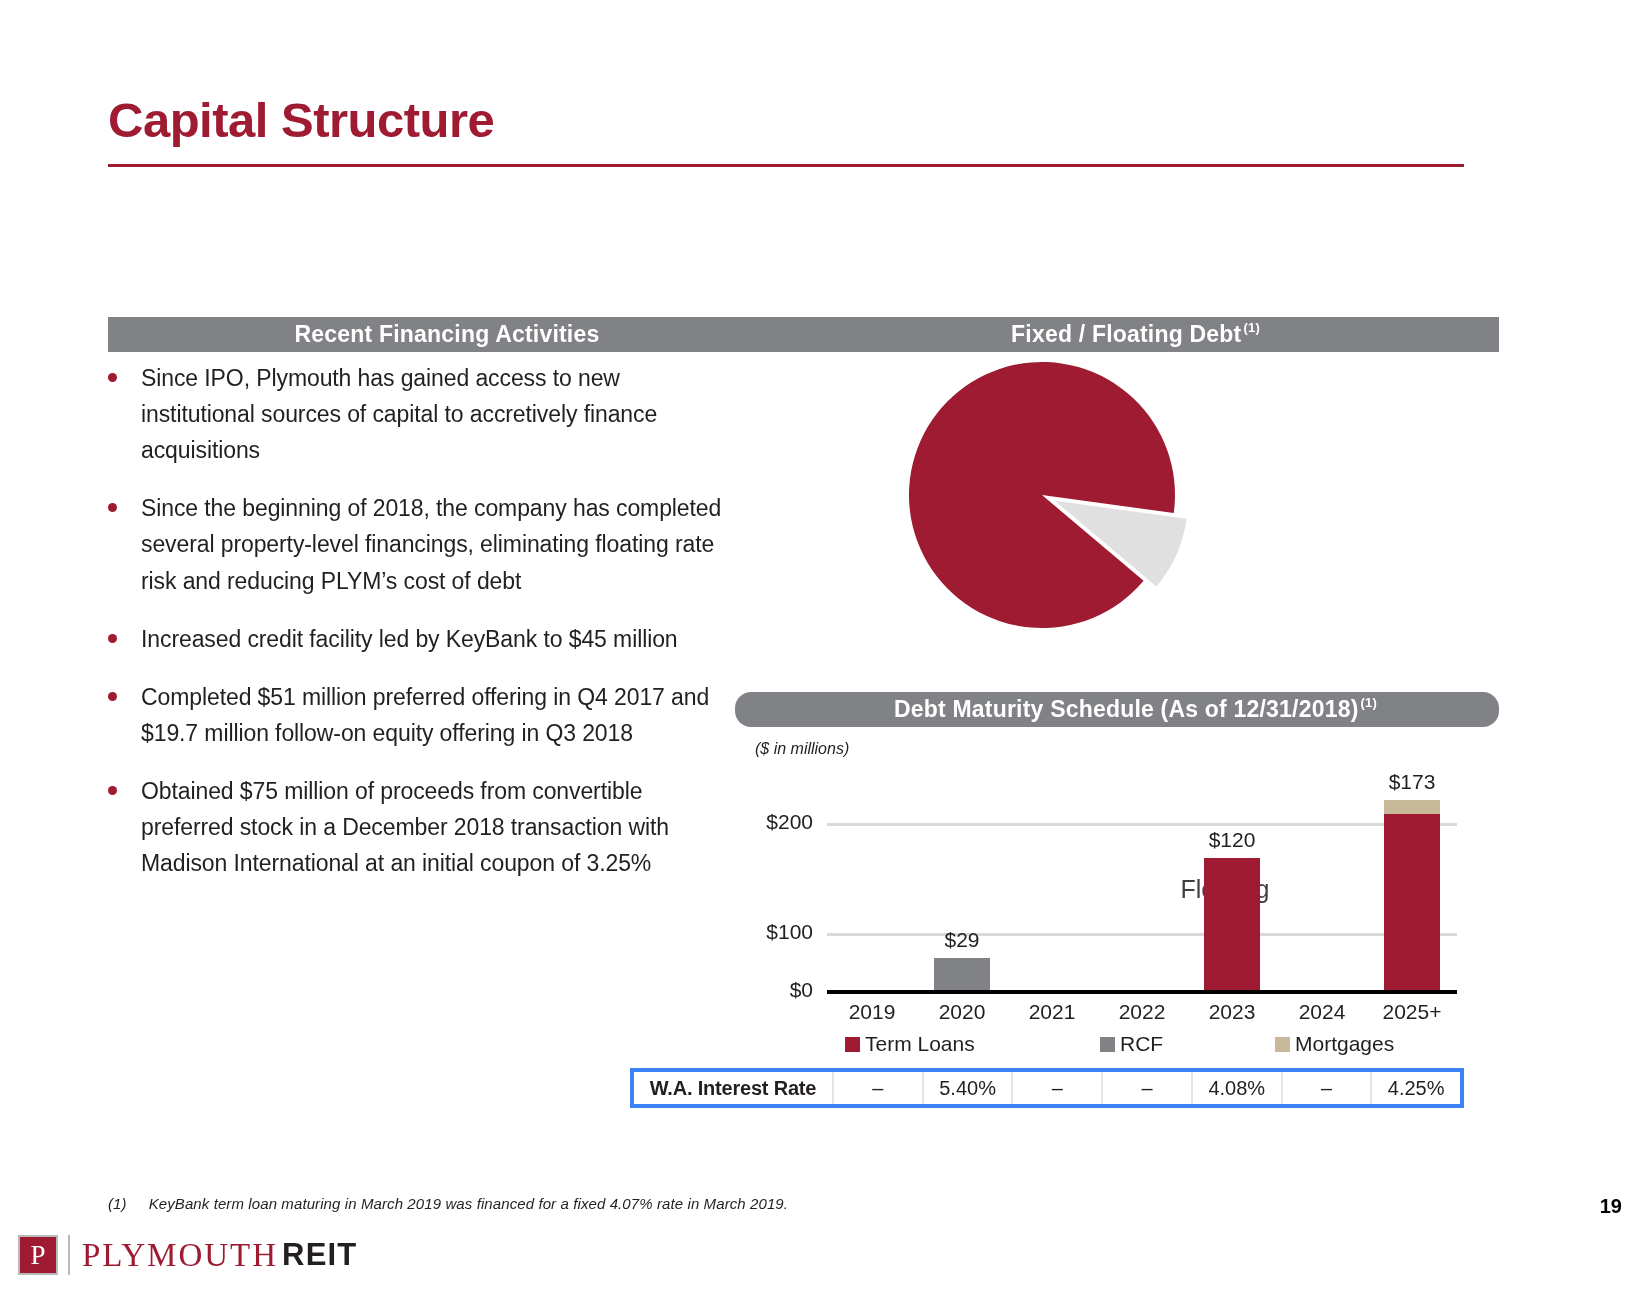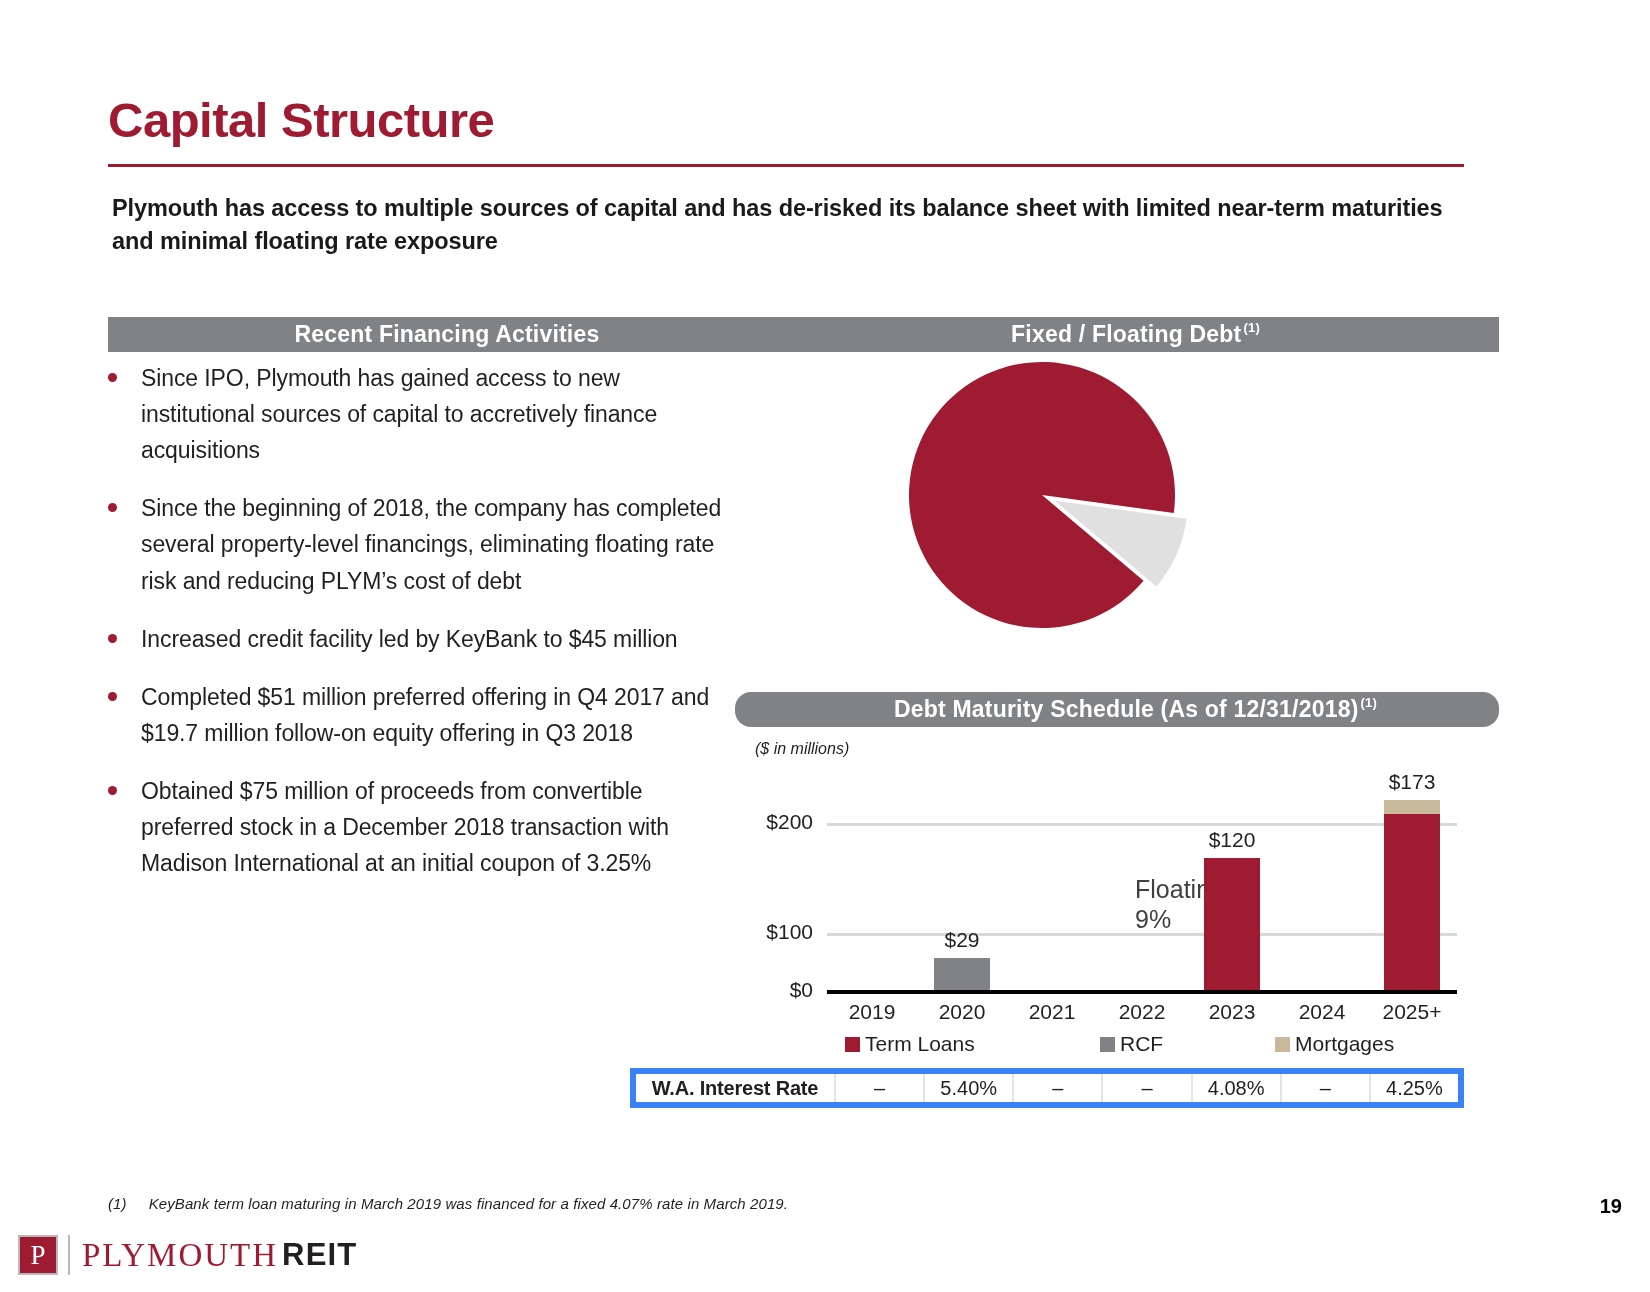--- a/index.html
+++ b/index.html
@@ -130,21 +130,21 @@
   #pie-wrap {
     position: absolute;
     left: 735px;
     top: 355px;
     width: 729px;
     height: 330px;
   }
   #pie-svg { position: absolute; left: 0; top: 0; }
   .pie-label {
     position: absolute;
-    text-align: left;
+    text-align: center;
     line-height: 1.18;
     font-size: 25px;
   }
   #pie-label-fixed {
     left: 210px; top: 445px; width: 170px;
     color: #ffffff;
   }
   #pie-label-float {
     left: 400px; top: 520px; width: 180px;
     color: #3f3f3f;
@@ -239,21 +239,21 @@
   }
 
   
   #rate-table {
     position: absolute;
     left: 630px;
     top: 1068px;
     width: 834px;
     height: 40px;
     display: flex;
-    border: 6px solid #3b82f6;
+    border: 4px solid #3b82f6;
     background: #ffffff;
     box-sizing: border-box;
   }
   #rate-table .cell {
     border-right: 2px solid #e4e4e4;
     display: flex;
     align-items: center;
     justify-content: center;
     font-size: 20px;
     color: #231f20;
@@ -332,21 +332,20 @@
   }
 </style>
 </head>
 <body>
 
 <div id="slide">
 
   <div id="title">Capital Structure</div>
   <div id="title-rule"></div>
 
-  <div id="subhead">Plymouth has access to multiple sources of capital and has de-risked its balance sheet with limited near-term maturities and minimal floating rate exposure</div>
 
 
   <div class="sec-header" id="hdr-left">
     <span>Recent Financing Activities</span>
   </div>
 
   <div class="sec-header" id="hdr-pie">
     <span>Fixed / Floating Debt</span>
       <span class="sup">(1)</span>
   </div>

